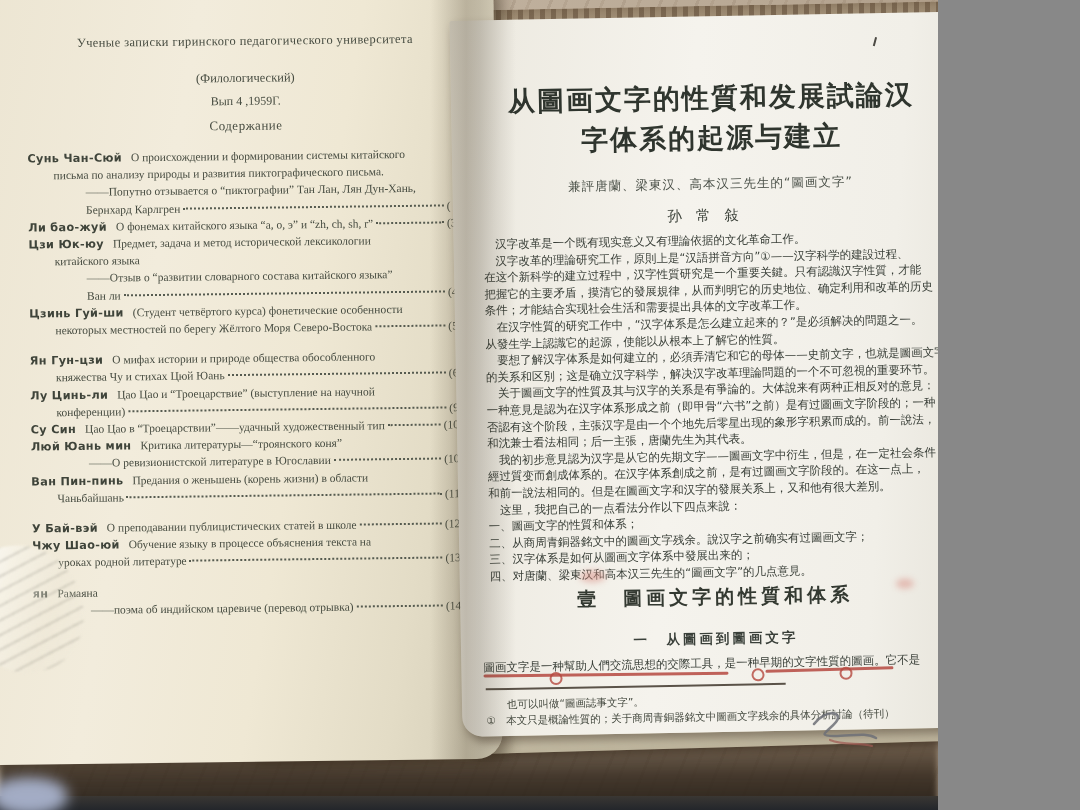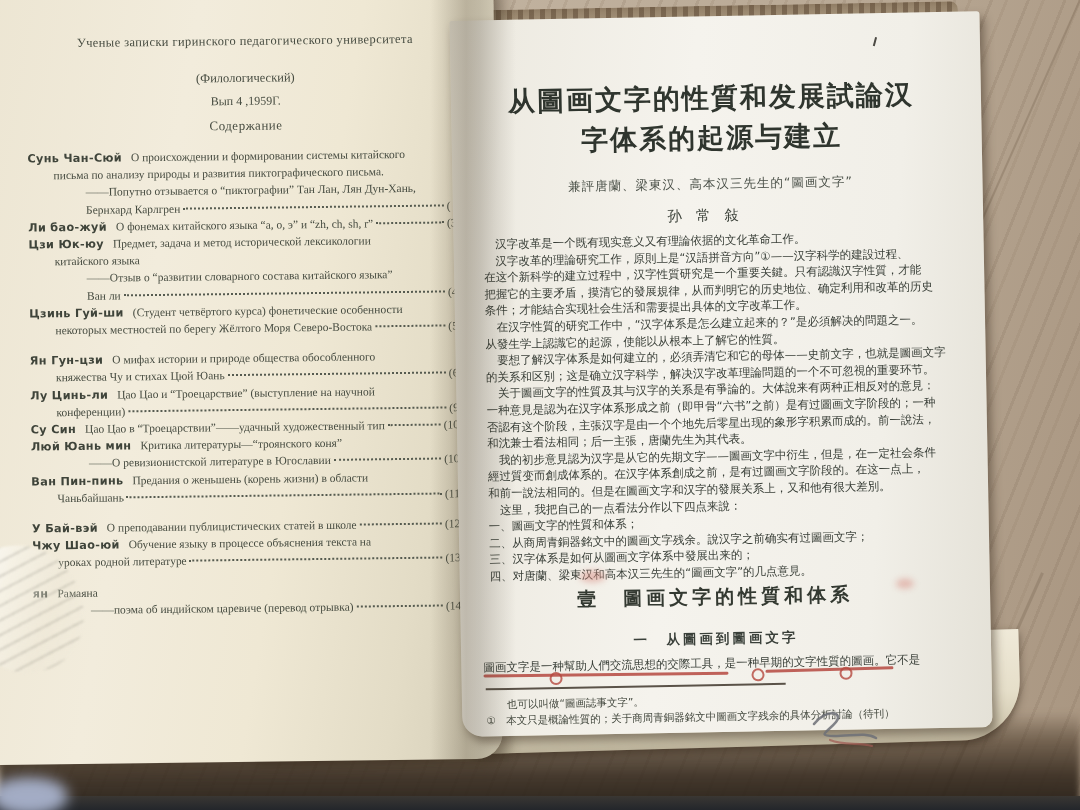--- a/index.html
+++ b/index.html
@@ -1,17 +1,17 @@
 <!DOCTYPE html>
 <html><head>
 <meta charset="utf-8">
 <style>
   html,body{margin:0;padding:0;background:#888;}
   #stage{
-    position:relative;width:1080px;height:810px;overflow:hidden;
+    position:relative;width:938px;height:810px;overflow:hidden;
     font-family:"Liberation Serif",serif;
     background:
       repeating-linear-gradient(112deg, rgba(125,105,85,.18) 0 3px, rgba(0,0,0,0) 3px 14px, rgba(150,130,108,.22) 14px 17px, rgba(0,0,0,0) 17px 34px),
       linear-gradient(100deg,#cbbda9 0%,#c2b3a0 35%,#b9a995 70%,#a99681 100%);
   }
   
   .plank-seam{position:absolute;background:#8d7a66;opacity:.55;transform:rotate(24deg);}
   
   .bottom-strip{position:absolute;left:0;right:0;bottom:0;height:14px;background:linear-gradient(180deg,#3a3733,#23262b);}
   .floor-shadow{position:absolute;left:0;right:0;top:712px;height:92px;

